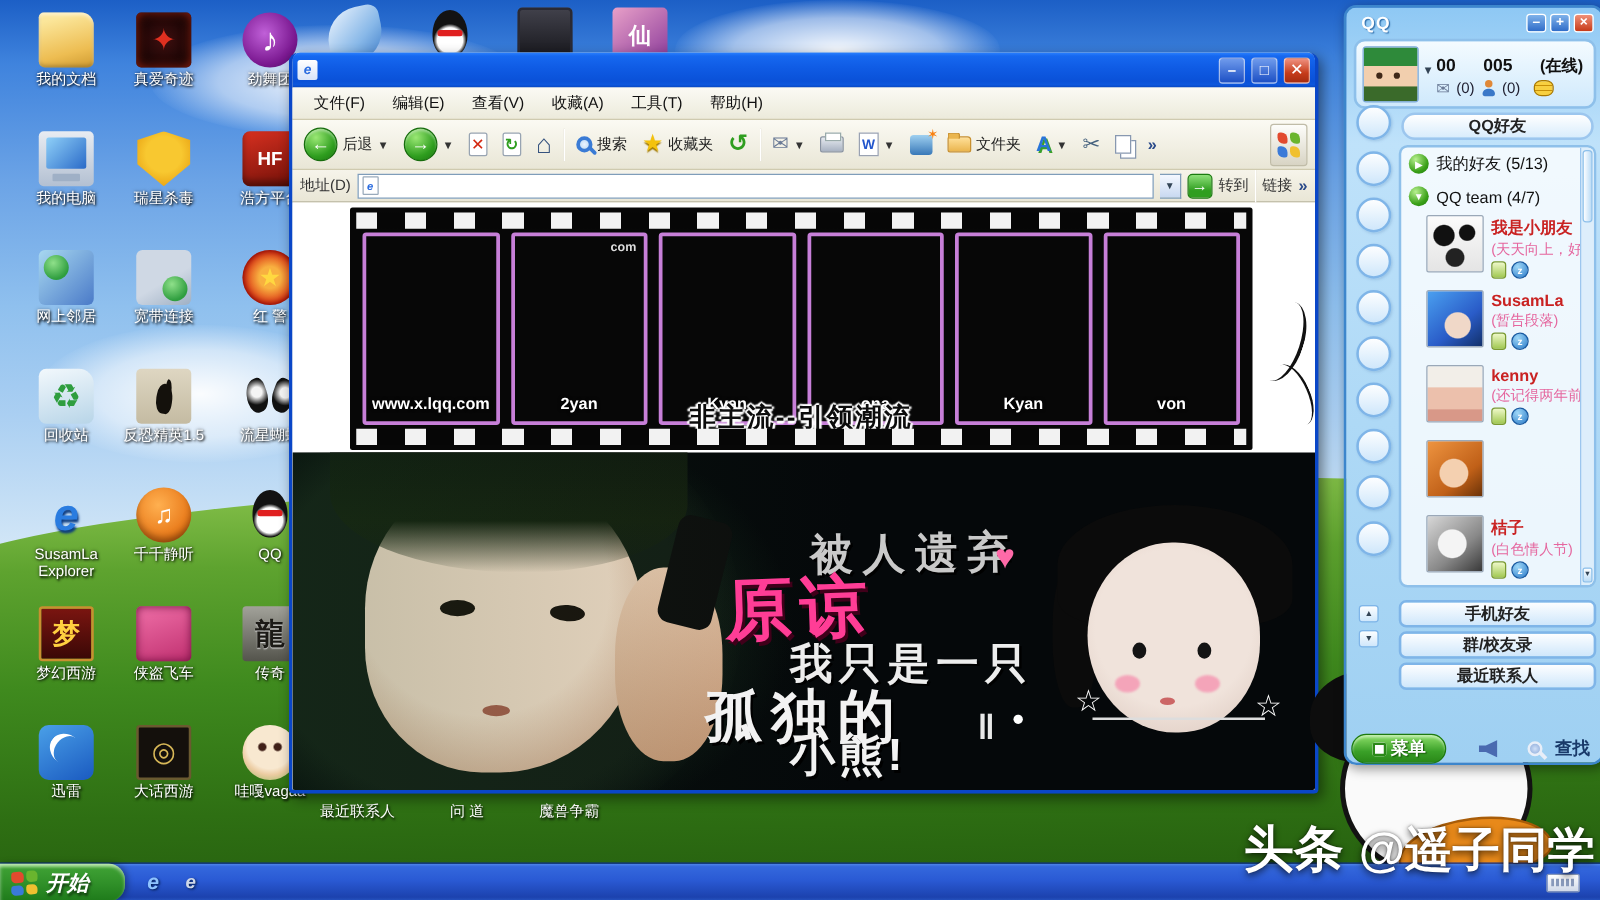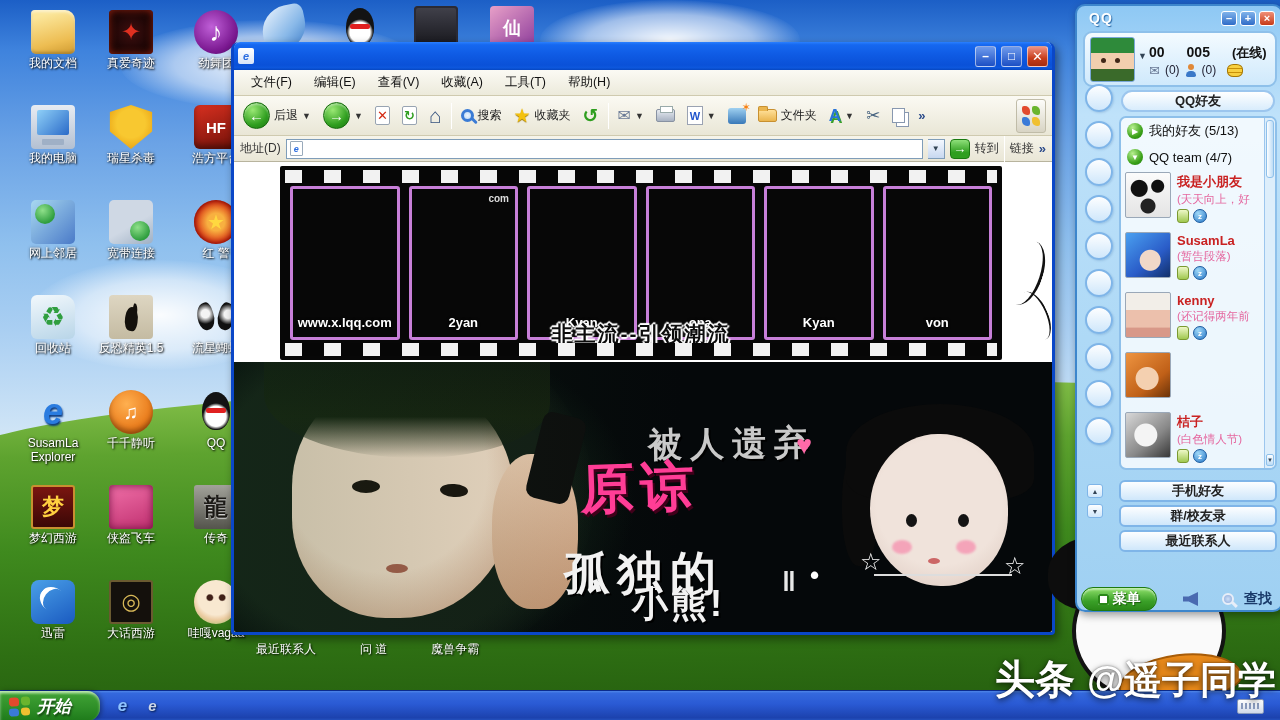--- a/index.html
+++ b/index.html
@@ -169,21 +169,21 @@
   #sidebar{position:absolute;left:3px;top:78px;width:38px;display:flex;flex-direction:column;align-items:center;gap:9px;}
   .sic{width:28px;height:28px;border-radius:50%;border:2px solid #7fb5e8;background:linear-gradient(#fdfeff,#cfe7fb);display:flex;align-items:center;justify-content:center;font-size:15px;position:relative;box-shadow:1px 1px 2px #4a7ab040;}
   .sarr{width:16px;height:14px;border:1px solid #7fb5e8;border-radius:3px;background:linear-gradient(#fdfeff,#cfe7fb);font-size:7px;color:#345;display:flex;align-items:center;justify-content:center;}
   #sarrs{position:absolute;left:10px;top:478px;display:flex;flex-direction:column;gap:6px;}
   #fheader{position:absolute;left:44px;top:84px;right:6px;height:22px;background:linear-gradient(#ffffff,#d8ecfc);border:2px solid #9cc6ee;border-radius:11px;display:flex;align-items:center;justify-content:center;font-size:13px;font-weight:900;color:#222;}
   #listbox{position:absolute;left:42px;top:110px;right:4px;bottom:140px;background:rgba(255,255,255,.78);border:2px solid #8ec0ea;border-radius:7px;overflow:hidden;}
   .grow{display:flex;align-items:center;gap:6px;height:26px;padding:0 4px 0 6px;font-size:13px;color:#111;}
   .gi{width:16px;height:16px;border-radius:50%;background:radial-gradient(circle at 35% 28%,#b8f090,#3aa018 62%,#1e7a0c);color:#fff;font-size:8px;display:flex;align-items:center;justify-content:center;flex:0 0 auto;}
   .gi[data-dir="right"]::before{content:"▶";}
   .gi[data-dir="down"]::before{content:"▼";}
-  .friend{display:flex;gap:6px;height:60px;padding:2px 12px 0 4px;}
+  .friend{display:flex;gap:6px;height:60px;padding:2px 12px 0 20px;}
   .fav{width:46px;height:46px;border:1px solid #9aa8b8;border-radius:2px;flex:0 0 auto;}
   .fav[data-av="panda"]{background:radial-gradient(circle at 30% 35%,#111 0 8px,transparent 9px),radial-gradient(circle at 72% 30%,#111 0 6px,transparent 7px),radial-gradient(circle at 50% 75%,#222 0 7px,transparent 8px),linear-gradient(#fbfbfb,#e4e4e4);}
   .fav[data-av="blue"]{background:radial-gradient(circle at 55% 62%,#f0d8c8 0 10px,transparent 11px),linear-gradient(140deg,#4aa0f0,#2a5cc8 60%,#12306a);}
   .fav[data-av="cap"]{background:linear-gradient(180deg,#f2eee8 0 38%,#ecc0ac 39% 78%,#d89888 79%);}
   .fav[data-av="orange"]{background:radial-gradient(circle at 48% 58%,#f4d0b0 0 11px,transparent 12px),linear-gradient(140deg,#ee9440,#c06018 65%,#6a3208);}
   .fav[data-av="bw"]{background:radial-gradient(circle at 45% 50%,#f4f4f4 0 11px,transparent 12px),linear-gradient(140deg,#d8d8d8,#888 60%,#383838);}
   .fmeta{display:flex;flex-direction:column;gap:1px;padding-top:1px;min-width:0;}
   .fname{font-size:13px;font-weight:900;color:#c92222;white-space:nowrap;}
   .fstat{font-size:11.5px;color:#e5679f;white-space:nowrap;}
   .fbdg{display:flex;gap:4px;align-items:center;margin-top:1px;}
@@ -500,20 +500,21 @@
         <div id="face2"></div>
         <div class="eye2" id="e3"></div>
         <div class="eye2" id="e4"></div>
         <div class="cheek" id="c1"></div>
         <div class="cheek" id="c2"></div>
         <div id="mouth2"></div>
         <div id="tint"></div>
         <div class="ptxt" id="t1">被人遗弃</div>
         <div class="ptxt" id="pheart">♥</div>
         <div class="ptxt" id="t2">原谅</div>
+        <div class="ptxt" id="t3">我只是一只</div>
         <div class="ptxt" id="t4">孤独的</div>
         <div class="ptxt" id="pdot">•</div>
         <div class="ptxt" id="t5">小熊!</div>
         <div class="ptxt" id="pbars">‖</div>
         <div class="ptxt" id="pstar1">☆</div>
         <div class="ptxt" id="pstar2">☆</div>
         <div id="pline"></div>
       </div>
     </div>
   </div>

